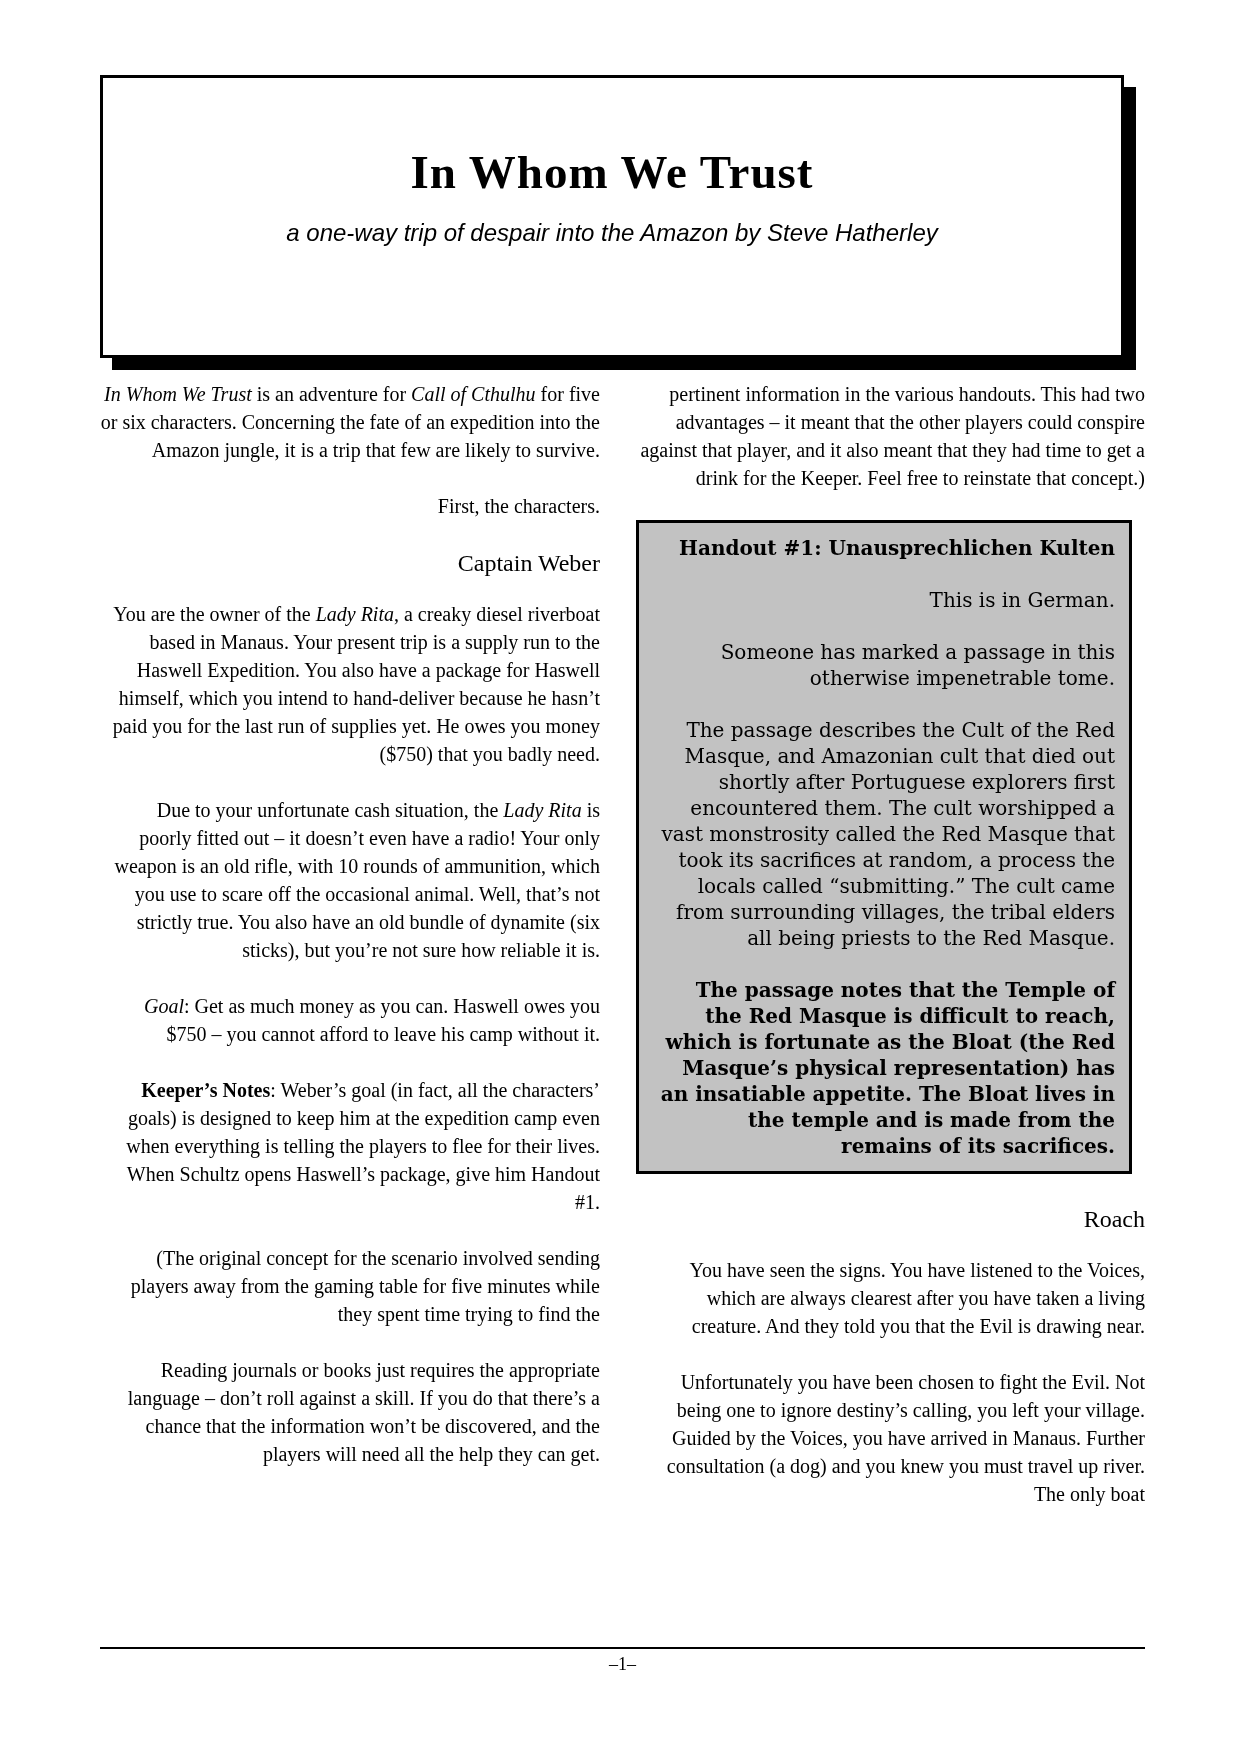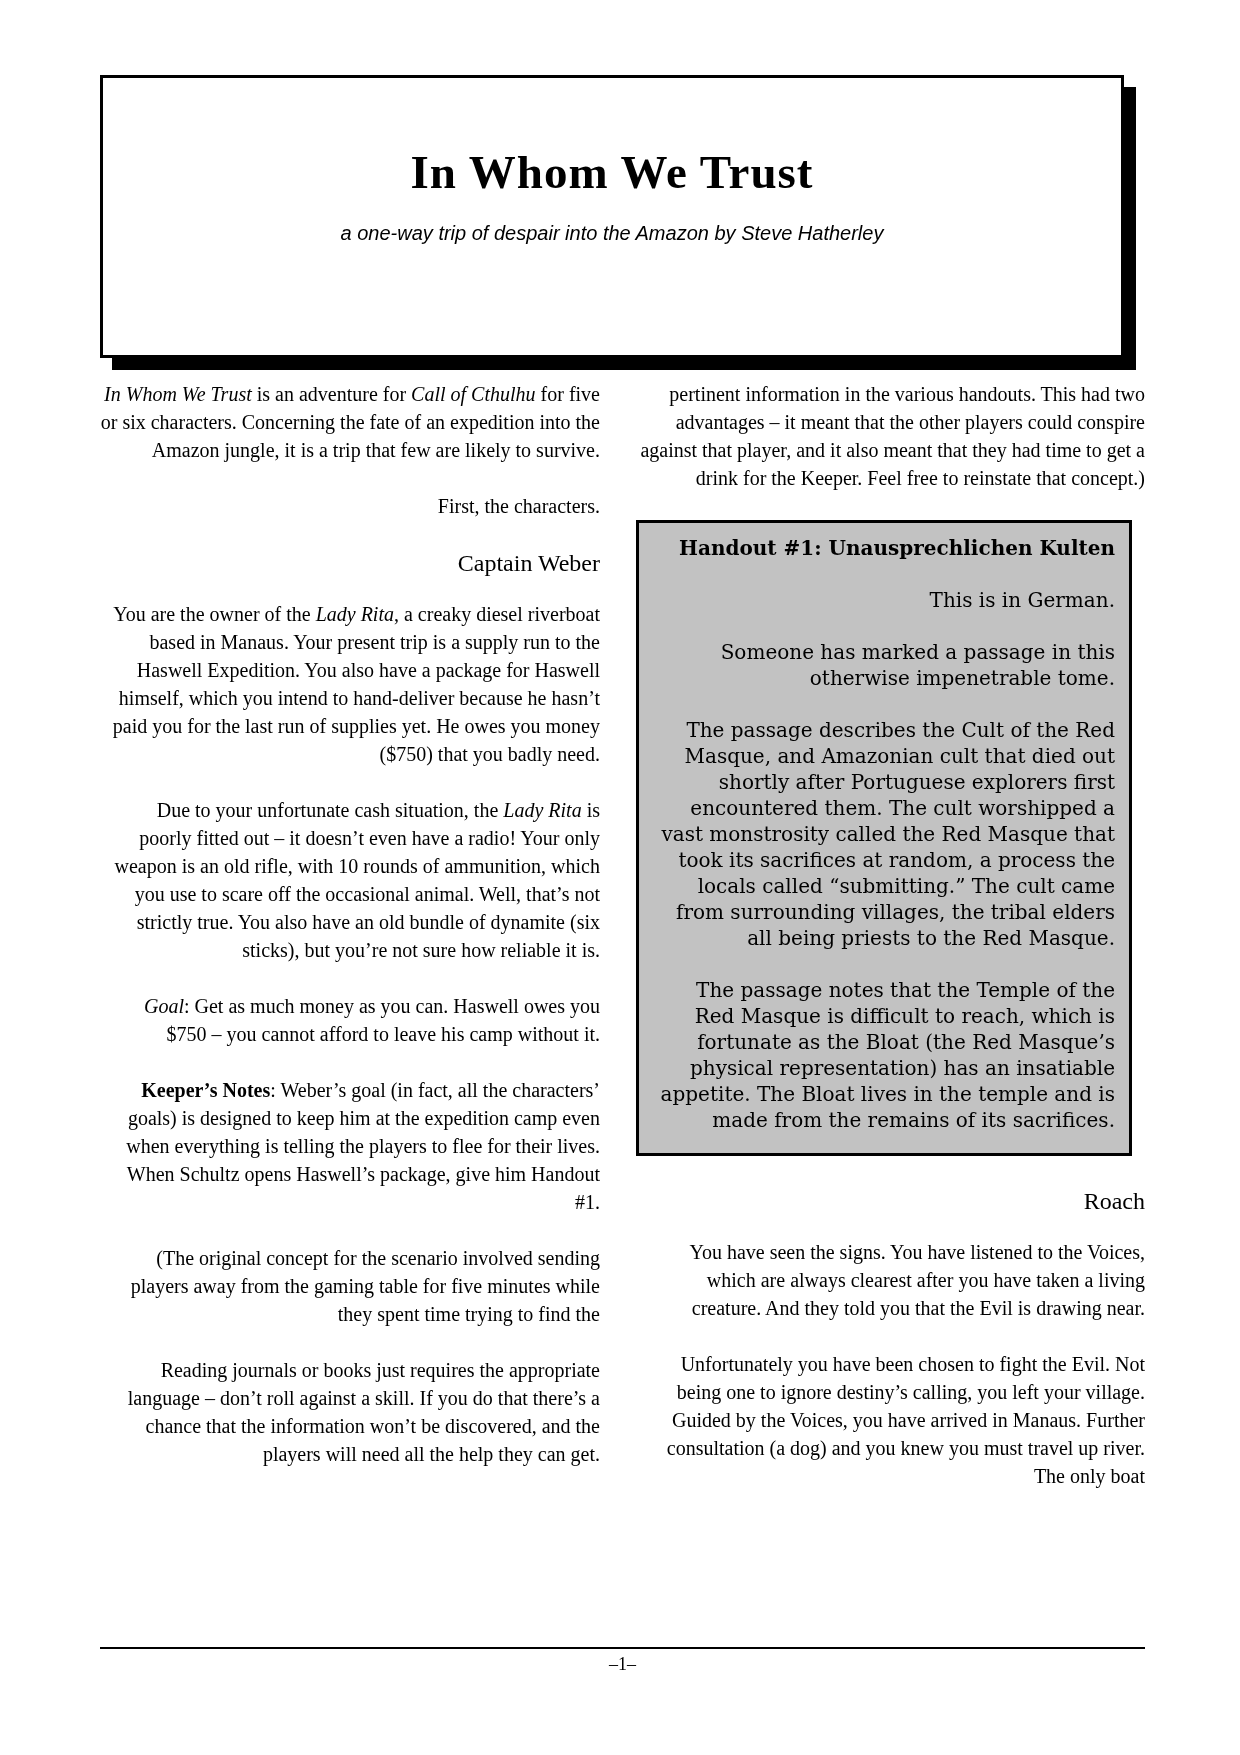--- a/index.html
+++ b/index.html
@@ -29,21 +29,21 @@
     margin: 0; padding-top: 66px;
     font-family: "Liberation Serif", "DejaVu Serif", serif;
     font-weight: bold;
     font-size: 47px; line-height: 56px;
     letter-spacing: 1px;
   }
   .title-box .subtitle {
     margin: 18px 12px 0;
     font-family: "Liberation Sans", "DejaVu Sans", sans-serif;
     font-style: italic;
-    font-size: 20px; line-height: 30px;
+    font-size: 24px; line-height: 30px;
   }
   
   .columns { display: flex; margin-top: 22px; text-align: right; }
   .col-left  { width: 500px; margin-right: 36px; flex: none; }
   .col-right { width: 509px; flex: none; }
   .body-p {
     margin: 0 0 28px 0;
     font-size: 20px; line-height: 28px;
   }
   .section-heading {
@@ -51,28 +51,28 @@
     font-size: 24px; line-height: 30px;
     font-weight: normal;
   }
   
   .handout-box {
     box-sizing: border-box;
     width: 496px;
     margin: 19px 0 30px 0;
     border: 3px solid #000;
     background: #c2c2c2;
-    padding: 12px 14px 20px 14px;
+    padding: 12px 14px 12px 14px;
     font-family: "DejaVu Serif", "Liberation Serif", serif;
   }
   .handout-box p {
     margin: 0 0 26px 0;
     font-size: 20px; line-height: 26px;
   }
-  .handout-box p:last-child { margin-bottom: 0; }
+  .handout-box p:last-child { margin-bottom: 0; font-weight: bold; }
   .handout-title { font-weight: bold; }
   
   .footer {
     position: absolute;
     left: 100px; top: 1647px;
     width: 1045px;
     border-top: 2px solid #000;
     text-align: center;
   }
   .page-number {

